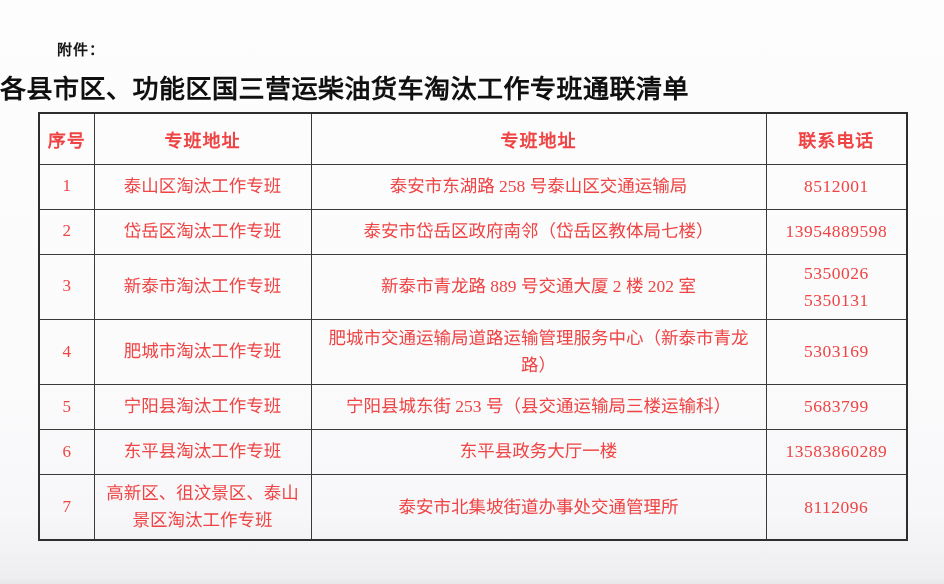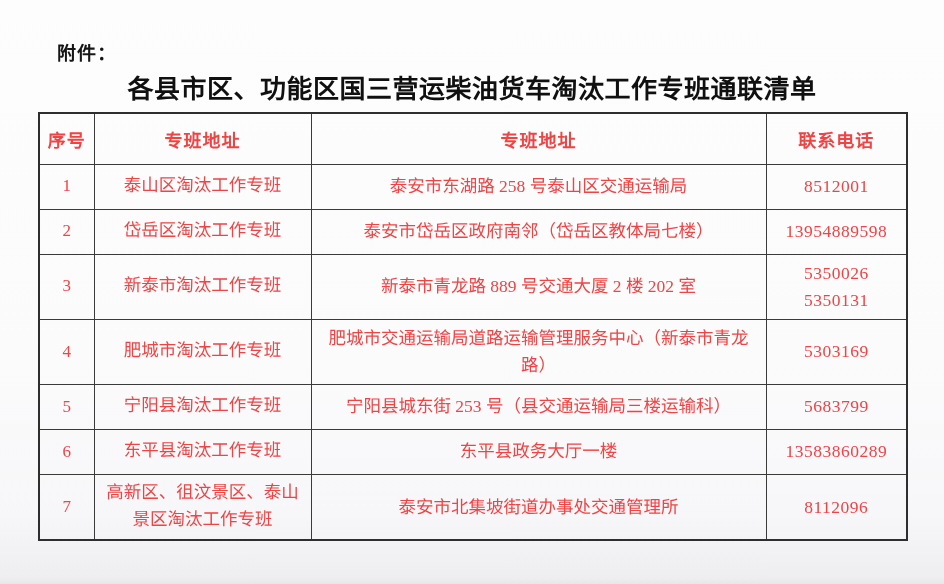--- a/index.html
+++ b/index.html
@@ -16,32 +16,31 @@
     position: relative;
     background:
       linear-gradient(180deg, #fdfdfe 0%, #fbfbfc 62%, #f7f7f9 88%, #eeeef1 99%, #e7e7ea 100%);
     color: #1b1b1b;
   }
 
   .attachment-label {
     position: absolute;
     left: 57px;
     top: 38px;
-    font-size: 19px;
+    font-size: 15px;
     font-weight: bold;
     letter-spacing: 1px;
     color: #161616;
   }
 
   .doc-title {
     position: absolute;
     top: 68px;
     left: 0;
     width: 944px;
-    text-align: center;
     font-size: 26px;
     font-weight: bold;
     letter-spacing: 0.5px;
     color: #101010;
   }
 
   table.contact-table {
     position: absolute;
     left: 38px;
     top: 112px;
@@ -85,21 +84,20 @@
   }
 
   .contact-table td.cell-phone {
     white-space: pre-line;       
     font-size: 17.5px;
     letter-spacing: 0.5px;
   }
 
   .contact-table td.cell-name {
     padding: 5px 8px;
-    font-family: Liberation Mono, monospace;
   }
 
   .contact-table td.cell-addr {
     padding: 5px 12px;
   }
 </style>
 </head>
 <body>
 
 <div class="attachment-label">附件：</div>

